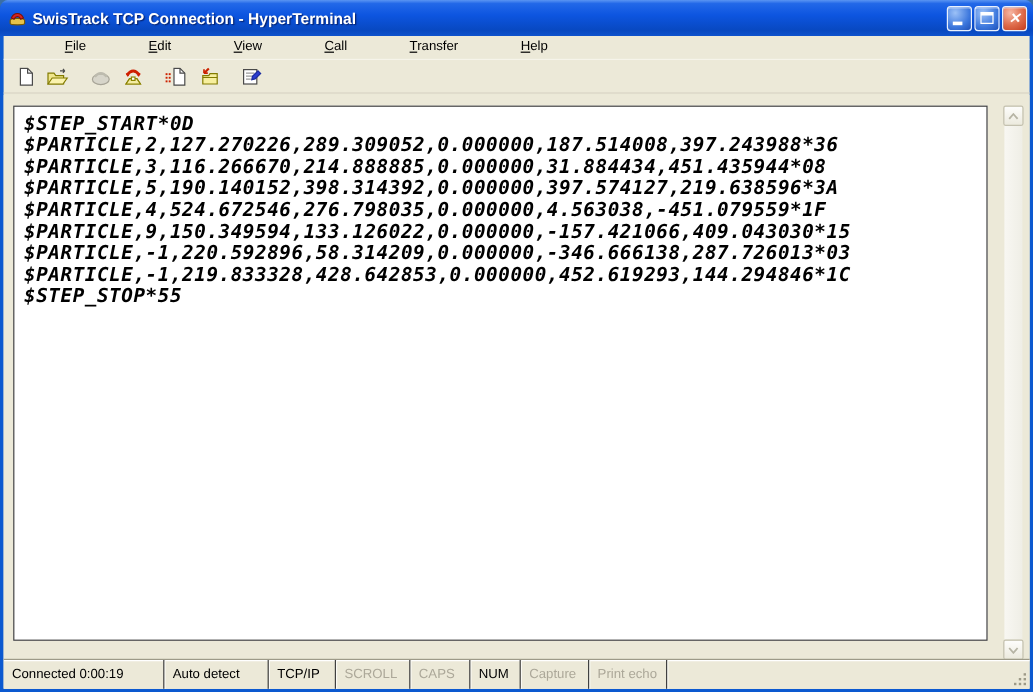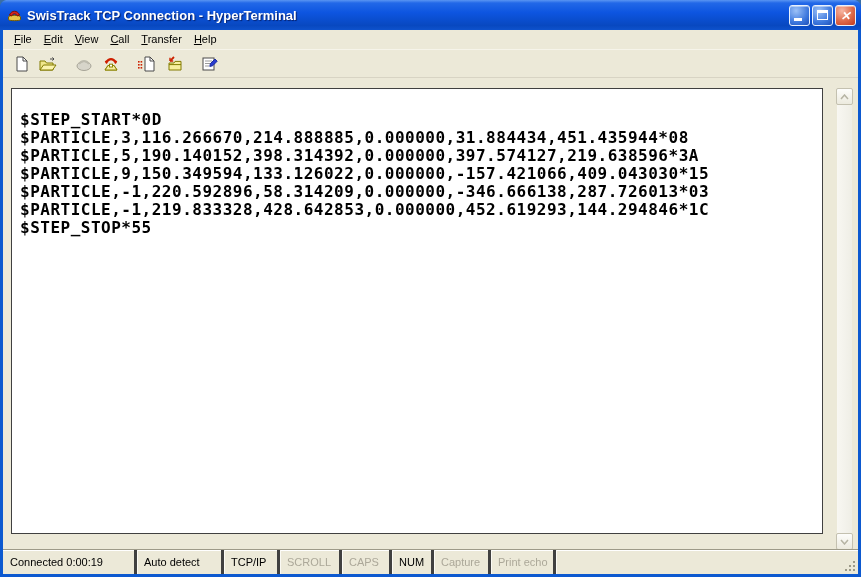--- a/index.html
+++ b/index.html
@@ -34,36 +34,36 @@
   .wbtn.min, .wbtn.max { background:radial-gradient(circle at 32% 25%, #9cc1f7, #3c77dd 62%, #1e50b8); }
   .wbtn.close { background:radial-gradient(circle at 32% 25%, #f7b7a4, #de6a4a 55%, #c23a1d); }
   .wbtn.min i { position:absolute; left:4px; bottom:4px; width:8px; height:3px; background:#fff; }
   .wbtn.max i { position:absolute; left:4px; top:4px; width:11px; height:10px; border:1px solid #fff; border-top:3px solid #fff; }
   .wbtn.close i::after { content:'\2715'; color:#fff; font-size:12px; font-weight:bold; line-height:1; }
   
   .menubar {
     position:absolute; top:30px; left:0; right:0; height:19px;
     display:flex; align-items:center; padding-left:5px; font-size:11px; color:#000;
   }
-  .menu-item { padding:2px 6px 3px; cursor:default; }
+  .menu-item { padding:2px 6px 3px; cursor:default;margin-left:40px; }
   
   .toolbar {
     position:absolute; top:49px; left:0; right:0; height:29px;
     display:flex; align-items:center; padding-left:5px;
     border-top:1px solid #f6f4ea; border-bottom:1px solid #d8d4c4;
   }
   .tb-btn { width:26px; height:24px; display:flex; align-items:center; justify-content:center; margin-right:1px; }
   .tb-btn.gap { margin-left:9px; }
   .tb-btn .icn { display:inline-flex; }
   
   .workspace { position:absolute; top:79px; left:0; right:0; bottom:25px; background:#ECE9D8; }
   .screen {
     position:absolute; left:8px; top:9px; width:812px; height:446px;
     background:#fff; border:1px solid #404040;
-    padding:22px 4px 0 8px; overflow:hidden;
+    padding:5px 4px 0 8px; overflow:hidden;font-style:italic;
   }
   .term-line {
     font-family:"DejaVu Sans Mono", monospace;
     font-weight:bold; font-size:16px; line-height:18px; letter-spacing:0.5px;
     color:#000; white-space:pre;
   }
   .vscroll { position:absolute; right:5px; top:9px; width:17px; height:462px; }
   .sb-btn {
     position:absolute; left:0; width:17px; height:17px;
     background:linear-gradient(180deg,#fdfdfb,#eceade);
@@ -75,21 +75,21 @@
   .sb-track { position:absolute; left:1px; right:1px; top:17px; bottom:17px;
     background:linear-gradient(90deg,#f8f7f2,#efeee6); }
   
   .statusbar {
     position:absolute; left:0; right:0; bottom:0; height:25px;
     background:#ECE9D8; border-top:1px solid #9d9a88;
     box-shadow: inset 0 1px 0 #fff;
     display:flex; font-size:11px; color:#000;
   }
   .sb-panels { flex:1; display:flex; align-items:stretch; }
-  .sb-panel { display:flex; align-items:center; padding-left:7px; border-right:3px solid #404040; box-shadow:1px 0 0 #fbfaf4; white-space:nowrap; }
+  .sb-panel { display:flex; align-items:center; padding-left:7px; border-right:1px solid #404040; box-shadow:1px 0 0 #fbfaf4; white-space:nowrap; }
   .sb-panel.disabled { color:#ACA899; }
   .sb-panel:nth-child(1){ width:134px; }
   .sb-panel:nth-child(2){ width:87px;text-align:right; }
   .sb-panel:nth-child(3){ width:56px; }
   .sb-panel:nth-child(4){ width:62px; }
   .sb-panel:nth-child(5){ width:50px; }
   .sb-panel:nth-child(6){ width:42px; }
   .sb-panel:nth-child(7){ width:57px; }
   .sb-panel:nth-child(8){ width:65px; }
   .sb-panel.filler { flex:1; border-right:none; box-shadow:none; }
@@ -203,22 +203,24 @@
             <path d="M5 5h7M5 7.5h7M5 10h4" stroke="#9a9a9a"></path>
             <path d="M15 3l2.2 2.2-4.6 4.6-2.8.6.6-2.8z" fill="#2a3ccf" stroke="#1a2a9f"></path>
           </svg>
         </span>
       </div>
     </div>
 
   <div class="workspace">
     <div class="screen">
         <div class="term-line">$STEP_START*0D</div>
+        <div class="term-line">$PARTICLE,2,127.270226,289.309052,0.000000,187.514008,397.243988*36</div>
         <div class="term-line">$PARTICLE,3,116.266670,214.888885,0.000000,31.884434,451.435944*08</div>
         <div class="term-line">$PARTICLE,5,190.140152,398.314392,0.000000,397.574127,219.638596*3A</div>
+        <div class="term-line">$PARTICLE,4,524.672546,276.798035,0.000000,4.563038,-451.079559*1F</div>
         <div class="term-line">$PARTICLE,9,150.349594,133.126022,0.000000,-157.421066,409.043030*15</div>
         <div class="term-line">$PARTICLE,-1,220.592896,58.314209,0.000000,-346.666138,287.726013*03</div>
         <div class="term-line">$PARTICLE,-1,219.833328,428.642853,0.000000,452.619293,144.294846*1C</div>
         <div class="term-line">$STEP_STOP*55</div>
       </div>
     <div class="vscroll">
       <div class="sb-track"></div>
       <div class="sb-btn up">
         <svg width="9" height="6" viewBox="0 0 9 6">
             <path d="M1 5l3.5-4L8 5" stroke="#b6b4a4" fill="none" stroke-width="1.5"></path>

